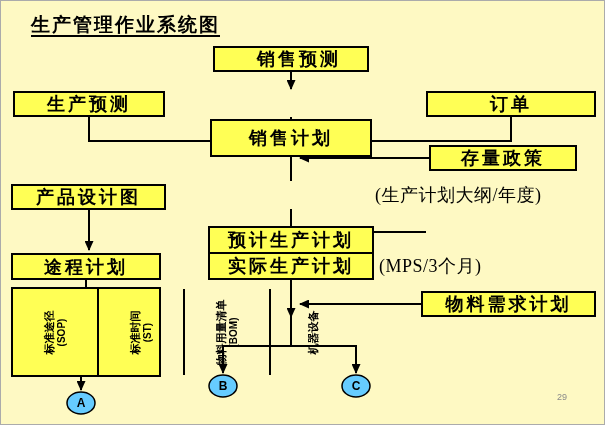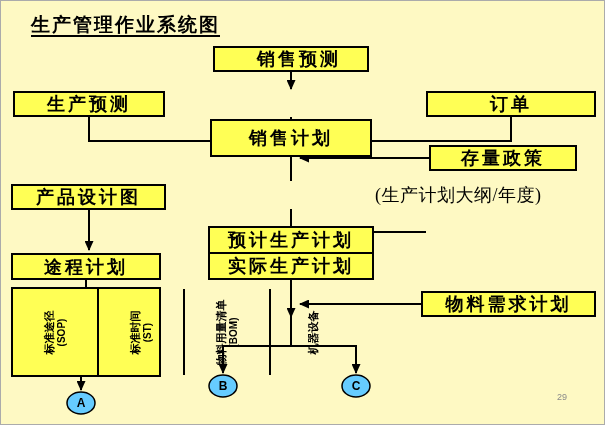--- a/index.html
+++ b/index.html
@@ -95,20 +95,21 @@
   <div class="box" style="left:209px; top:90px;  width:162px; height:38px;margin-top:28px;">销售计划</div>
   <div class="box" style="left:425px; top:90px;  width:170px; height:26px;">订单</div>
   <div class="box" style="left:428px; top:144px; width:148px; height:26px;">存量政策</div>
   <div class="box" style="left:10px;  top:183px; width:155px; height:26px;">产品设计图</div>
   <div class="box" style="left:207px; top:180px; width:166px; height:28px;margin-top:45px;">预计生产计划</div>
   <div class="box" style="left:207px; top:251px; width:166px; height:28px;">实际生产计划</div>
   <div class="box" style="left:10px;  top:252px; width:150px; height:27px;">途程计划</div>
   <div class="box" style="left:420px; top:290px; width:175px; height:26px;">物料需求计划</div>
 
   <div class="note" style="left:374px; top:180px;">(生产计划大纲/年度)</div>
+  <div class="note" style="left:378px; top:251px;">(MPS/3个月)</div>
 
   <div class="columns">
     <div class="col">
       <div class="rot">
         <div class="col-name">标准途径</div>
         <div class="col-abbr">(SOP)</div>
       </div>
     </div>
     <div class="col">
       <div class="rot">

